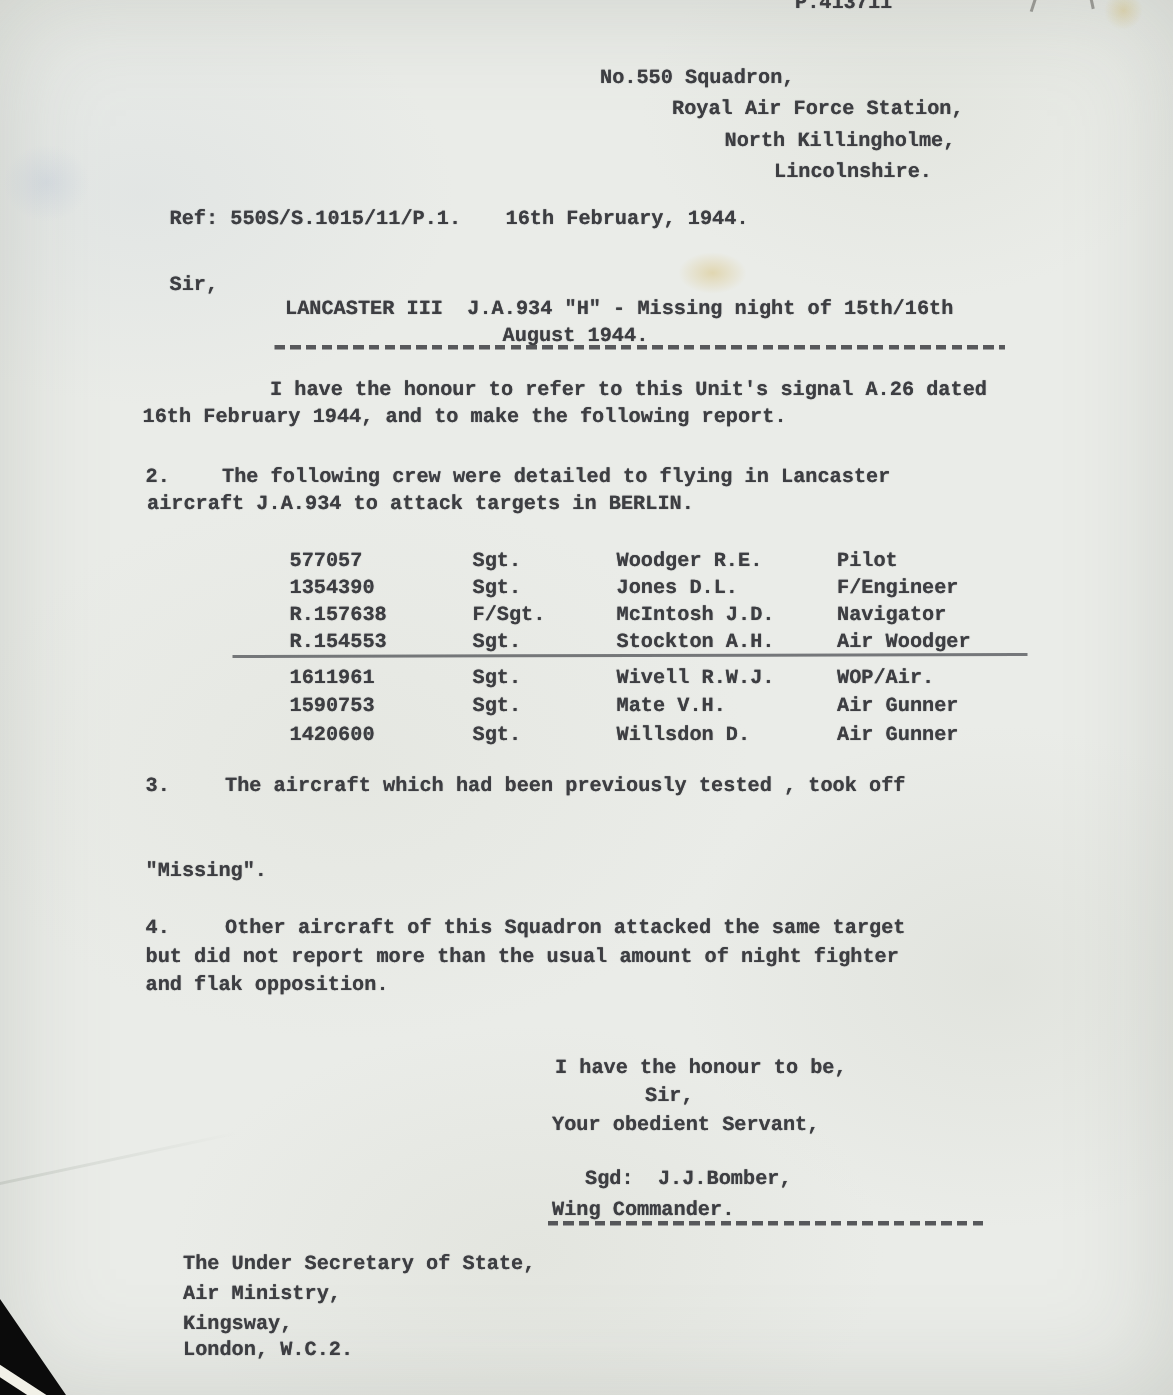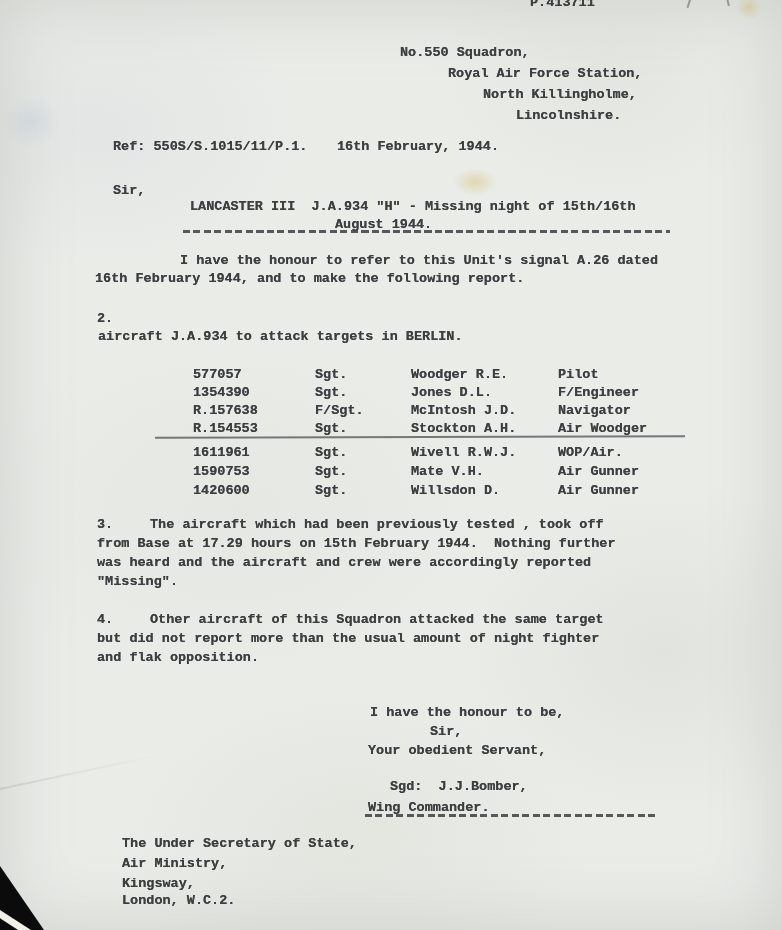--- a/index.html
+++ b/index.html
@@ -95,20 +95,21 @@
   <div class="tw" style="left:113px;top:183px">Sir,</div>
 
   <div class="tw" style="left:190px;top:199px">LANCASTER III  J.A.934 "H" - Missing night of 15th/16th</div>
   <div class="tw" style="left:335px;top:217px">August 1944.</div>
   <div class="dashline" style="left:183px;top:230px;width:487px"></div>
 
   <div class="tw" style="left:180px;top:253px">I have the honour to refer to this Unit's signal A.26 dated</div>
   <div class="tw" style="left:95px;top:271px">16th February 1944, and to make the following report.</div>
 
   <div class="tw" style="left:97px;top:311px">2.</div>
+  <div class="tw" style="left:148px;top:311px">The following crew were detailed to flying in Lancaster</div>
   <div class="tw" style="left:98px;top:329px">aircraft J.A.934 to attack targets in BERLIN.</div>
 
   <div>
     <div>
       <span class="tw crew-cell c-num" style="top:367px">577057</span>
       <span class="tw crew-cell c-rank" style="top:367px">Sgt.</span>
       <span class="tw crew-cell c-name" style="top:367px">Woodger R.E.</span>
       <span class="tw crew-cell c-role" style="top:367px">Pilot</span>
     </div>
     <div>
@@ -145,22 +146,20 @@
     <div>
       <span class="tw crew-cell c-num" style="top:483px">1420600</span>
       <span class="tw crew-cell c-rank" style="top:483px">Sgt.</span>
       <span class="tw crew-cell c-name" style="top:483px">Willsdon D.</span>
       <span class="tw crew-cell c-role" style="top:483px">Air Gunner</span>
     </div>
   </div>
 
   <div class="tw" style="left:97px;top:517px">3.</div>
   <div class="tw" style="left:150px;top:517px">The aircraft which had been previously tested , took off</div>
-  <div class="tw" style="left:97px;top:536px">from Base at 17.29 hours on 15th February 1944.  Nothing further</div>
-  <div class="tw" style="left:97px;top:555px">was heard and the aircraft and crew were accordingly reported</div>
   <div class="tw" style="left:97px;top:574px">"Missing".</div>
 
   <div class="tw" style="left:97px;top:612px">4.</div>
   <div class="tw" style="left:150px;top:612px">Other aircraft of this Squadron attacked the same target</div>
   <div class="tw" style="left:97px;top:631px">but did not report more than the usual amount of night fighter</div>
   <div class="tw" style="left:97px;top:650px">and flak opposition.</div>
 
   <div class="tw" style="left:370px;top:705px">I have the honour to be,</div>
   <div class="tw" style="left:430px;top:724px">Sir,</div>
   <div class="tw" style="left:368px;top:743px">Your obedient Servant,</div>

